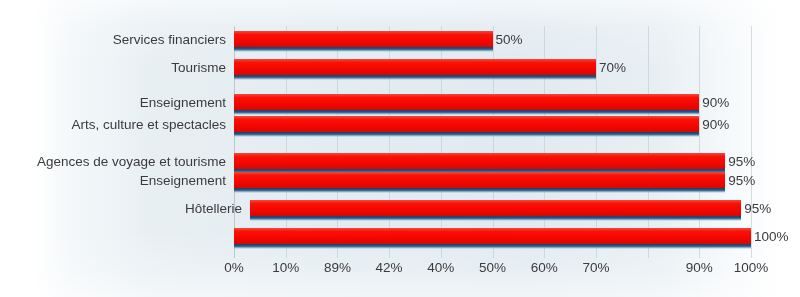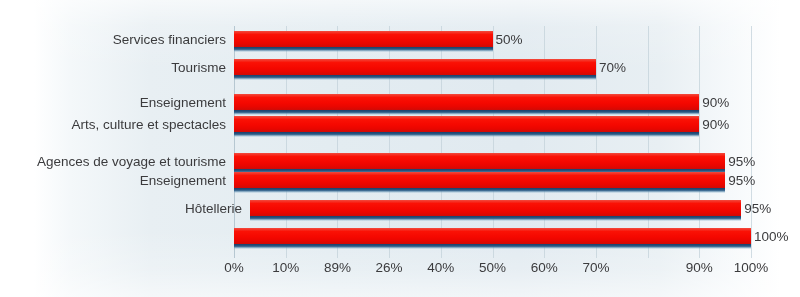--- a/index.html
+++ b/index.html
@@ -224,21 +224,21 @@
           </div>
           <div class="val-label" style="left: 520px;">100%</div>
         </div>
       </div>
   </div>
 
   <div id="xaxis">
       <div class="tick" style="left: 0px;">0%</div>
       <div class="tick" style="left: 51.7px;">10%</div>
       <div class="tick" style="left: 103.4px;">89%</div>
-      <div class="tick" style="left: 155.1px;">26%</div>
+      <div class="tick" style="left: 155.1px;">42%</div>
       <div class="tick" style="left: 206.8px;">40%</div>
       <div class="tick" style="left: 258.5px;">50%</div>
       <div class="tick" style="left: 310.2px;">60%</div>
       <div class="tick" style="left: 361.9px;">70%</div>
       <div class="tick" style="left: 413.6px; margin-top: 37px;">80%</div>
       <div class="tick" style="left: 465.3px;">90%</div>
       <div class="tick" style="left: 517px;">100%</div>
     </div>
 
 </div>

